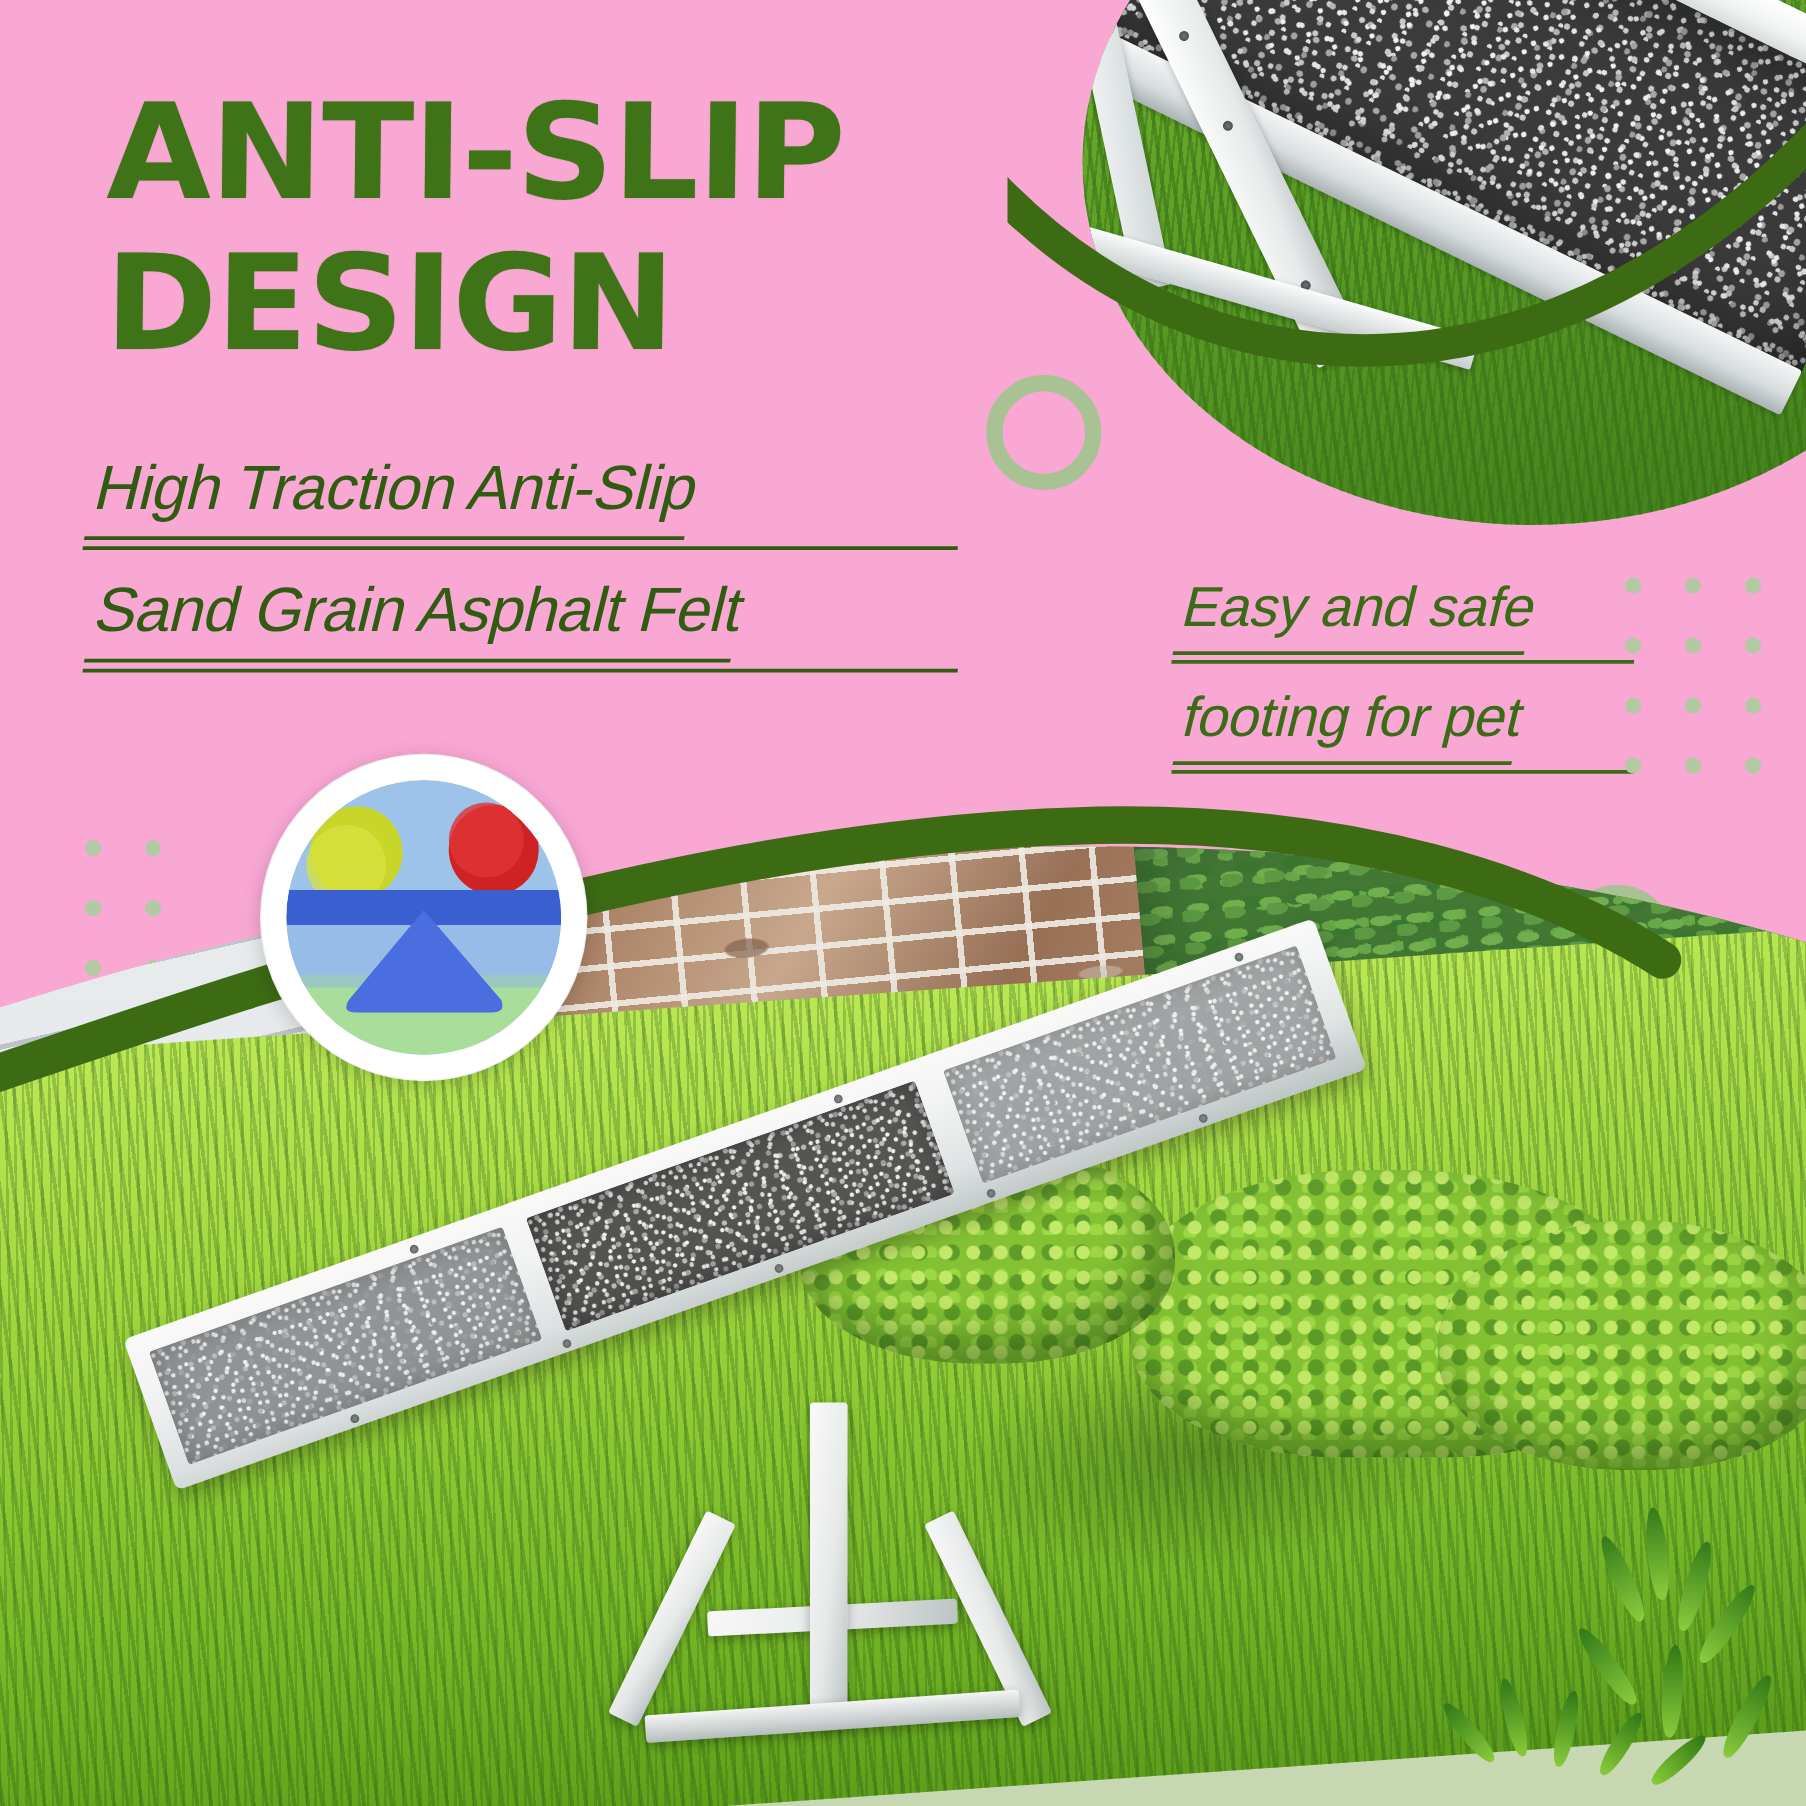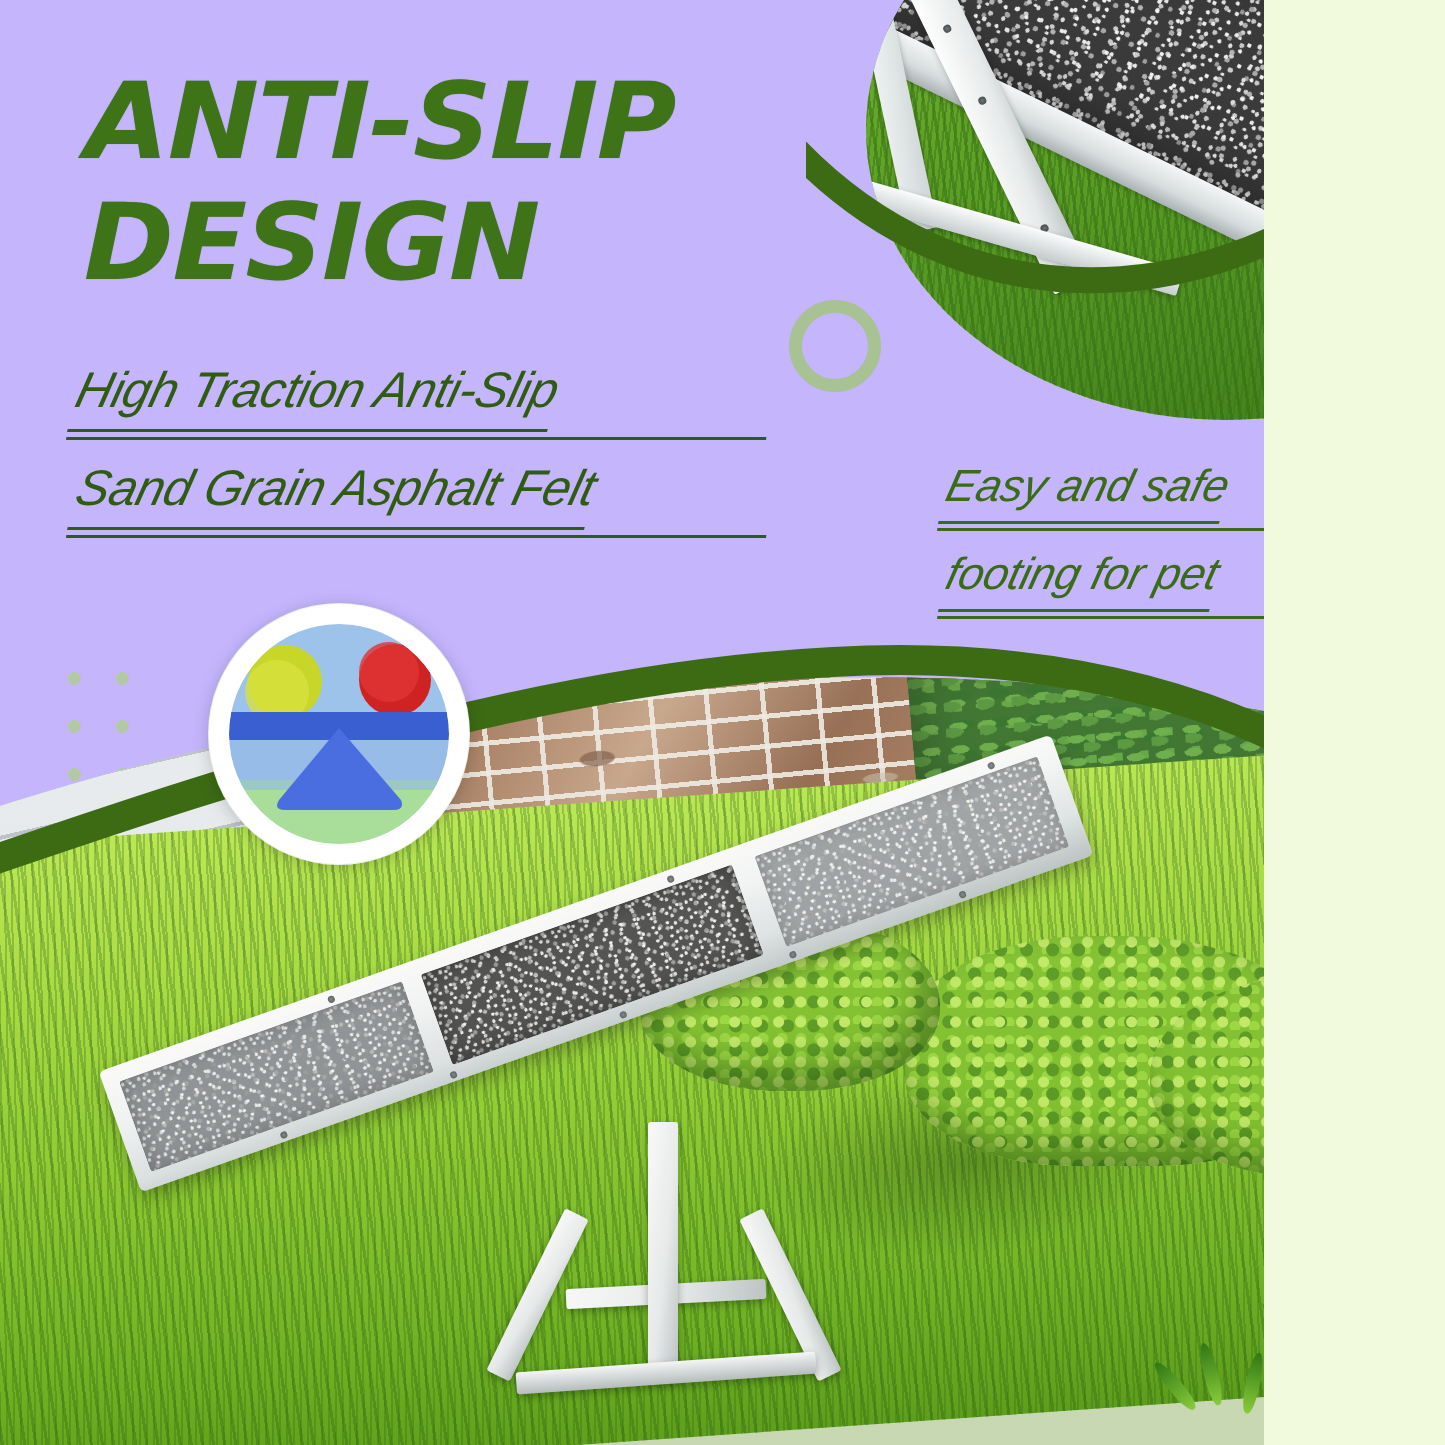--- a/index.html
+++ b/index.html
@@ -3,21 +3,21 @@
 <meta charset="utf-8">
 <style>
   * { margin:0; padding:0; box-sizing:border-box; }
   html,body { width:1445px; height:1445px; }
   body {
     font-family:"Liberation Sans", sans-serif;
     background:#f2fade;
     overflow:hidden;
     position:relative;
   }
-  .stage { position:absolute; inset:0; width:1264px; height:1445px; overflow:hidden; background:#c4b5fd;font-style:italic; }
+  .stage { position:absolute; inset:0; width:1445px; height:1445px; overflow:hidden; background:#f9a8d4; }
 
   
   .headline {
     position:absolute; left:86px; top:62px; width:720px;
     font-family:"DejaVu Sans", sans-serif;
     font-weight:bold;
     font-size:106px;
     line-height:1.14;
     letter-spacing:-1px;
     color:#3e7318;

